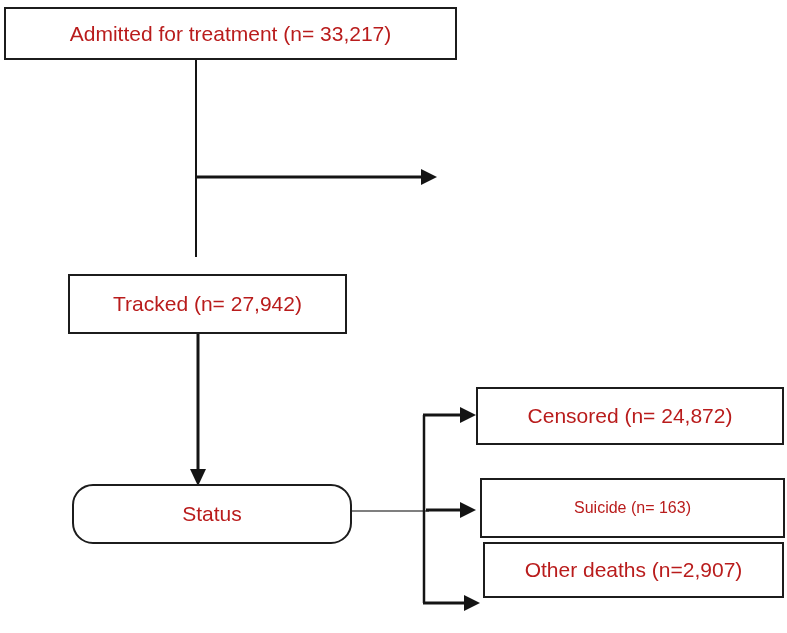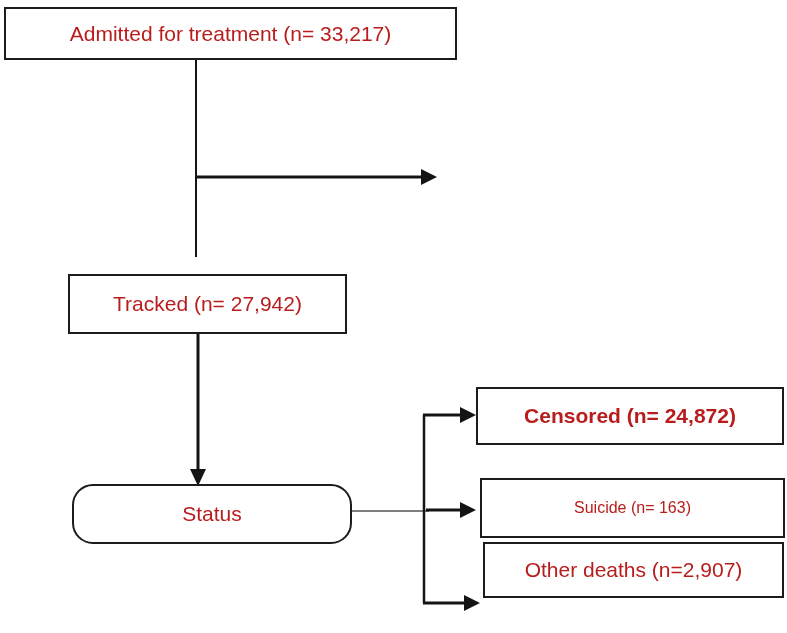--- a/index.html
+++ b/index.html
@@ -39,21 +39,21 @@
   }
   .node-admitted { left: 4px;   top: 7px;   width: 453px; height: 53px; }
   .node-excluded {
     left: 435px; top: 125px; width: 349px; height: 91px;
     justify-content: flex-start;
     text-align: left;
     padding: 0 12px 0 17px;
   }
   .node-tracked  { left: 68px;  top: 257px; width: 279px; height: 60px; margin-top: 17px; }
   .node-status   { left: 72px;  top: 484px; width: 280px; height: 60px; border-radius: 21px; }
-  .node-censored { left: 476px; top: 387px; width: 308px; height: 58px; font-weight: bold; }
+  .node-censored { left: 476px; top: 387px; width: 308px; height: 58px; }
   .node-suicide  { left: 480px; top: 478px; width: 305px; height: 60px; font-size: 16px; }
   .node-other    { left: 483px; top: 542px; width: 301px; height: 56px; }
 </style>
 </head>
 <body>
 
 <div class="canvas">
 
   <svg class="connectors" width="787" height="633" viewBox="0 0 787 633" xmlns="http://www.w3.org/2000/svg">
 

